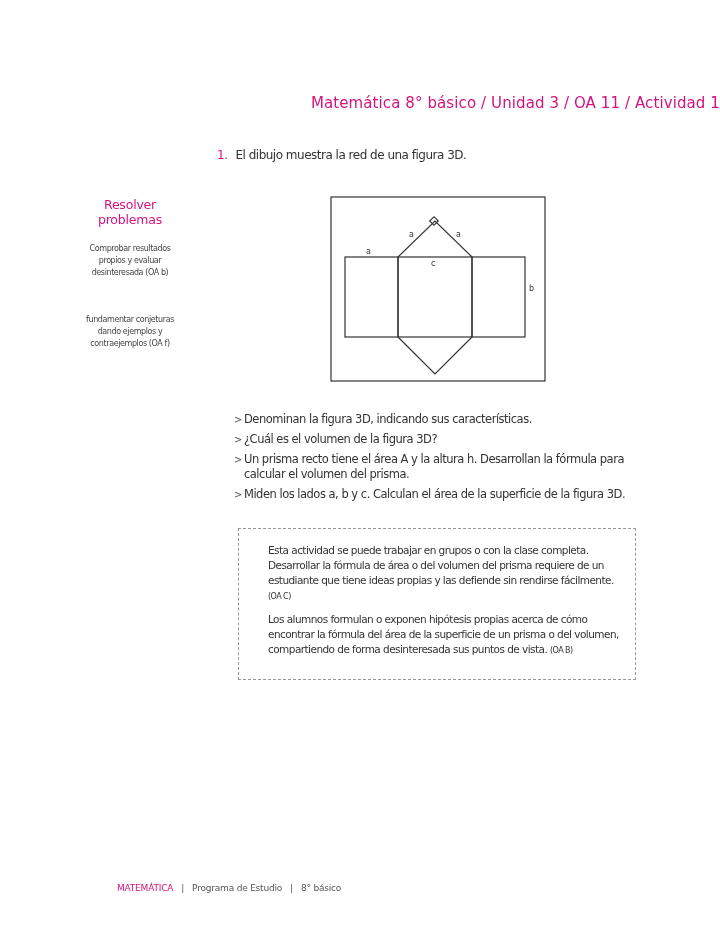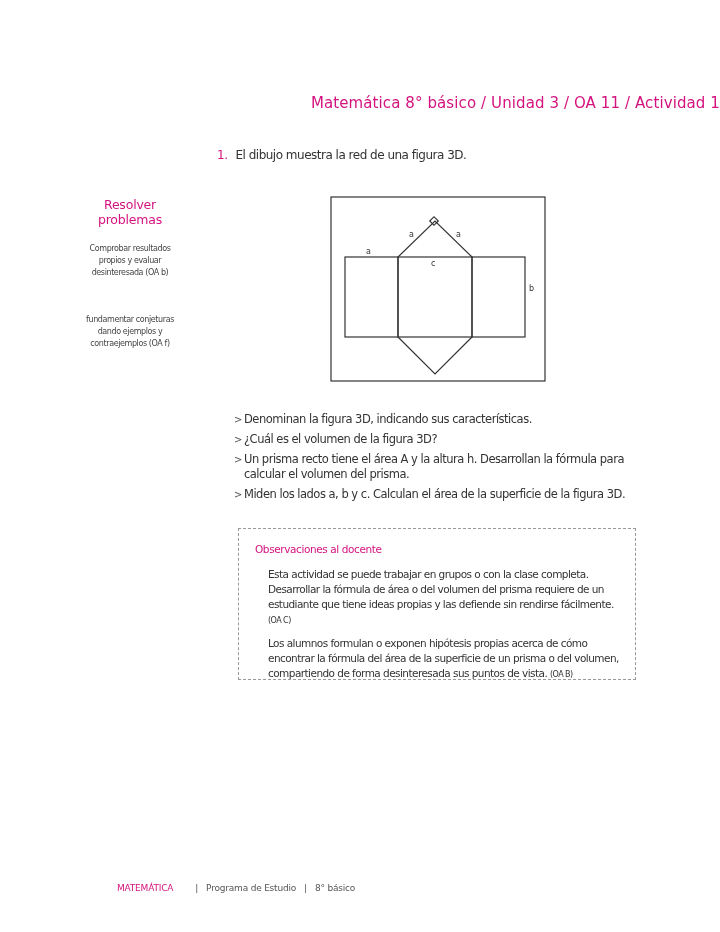--- a/index.html
+++ b/index.html
@@ -18,21 +18,21 @@
   .bullets { position: absolute; left: 234px; top: 412px; width: 420px; font-size: 11.5px;
              color: #333; letter-spacing: -0.5px; }
   .bullets .item { position: relative; padding-left: 10px; margin-bottom: 5px; line-height: 15px; }
   .bullets .item .mark { position: absolute; left: 0; top: 0; color: #555; font-size: 10px; }
   .obs { position: absolute; left: 238px; top: 528px; width: 398px; height: 152px;
          border: 1px dashed #999; box-sizing: border-box; padding: 14px 16px 0 16px; }
   .obs .h { color: #d4137e; font-size: 10.5px; letter-spacing: -0.4px; margin-bottom: 12px; }
   .obs p { margin: 0 0 8px 13px; font-size: 10.5px; line-height: 15px; color: #333; letter-spacing: -0.55px; }
   .obs .ref { font-size: 8px; }
   .footer { position: absolute; left: 117px; top: 883px; font-size: 9px; color: #555; letter-spacing: -0.2px; }
-  .footer .brand { color: #d4137e; margin-right: 14px; }
+  .footer .brand { color: #d4137e; }
   .footer .sep { margin: 0 8px; }
 </style>
 </head>
 <body>
 
 <div class="title">Matemática 8° básico / Unidad 3 / OA 11 / Actividad 1</div>
 
 <div class="q1">
   <span class="num">1.</span><span>El dibujo muestra la red de una figura 3D.</span>
 </div>
@@ -89,21 +89,20 @@
     <span class="mark">&gt;</span>
     <span>Un prisma recto tiene el área A y la altura h. Desarrollan la fórmula para calcular el volumen del prisma.</span>
   </div>
   <div class="item">
     <span class="mark">&gt;</span>
     <span>Miden los lados a, b y c. Calculan el área de la superficie de la figura 3D.</span>
   </div>
 </div>
 
 <div class="obs">
-  <div class="h">Observaciones al docente</div>
   <p>
     <span>Esta actividad se puede trabajar en grupos o con la clase completa. Desarrollar la fórmula de área o del volumen del prisma requiere de un estudiante que tiene ideas propias y las defiende sin rendirse fácilmente. </span><span class="ref">(OA C)</span>
   </p>
   <p>
     <span>Los alumnos formulan o exponen hipótesis propias acerca de cómo encontrar la fórmula del área de la superficie de un prisma o del volumen, compartiendo de forma desinteresada sus puntos de vista. </span><span class="ref">(OA B)</span>
   </p>
 </div>
 
 <div class="footer">
   <span class="brand">MATEMÁTICA</span><span class="sep">|</span><span>Programa de Estudio</span><span class="sep">|</span><span>8° básico</span>

